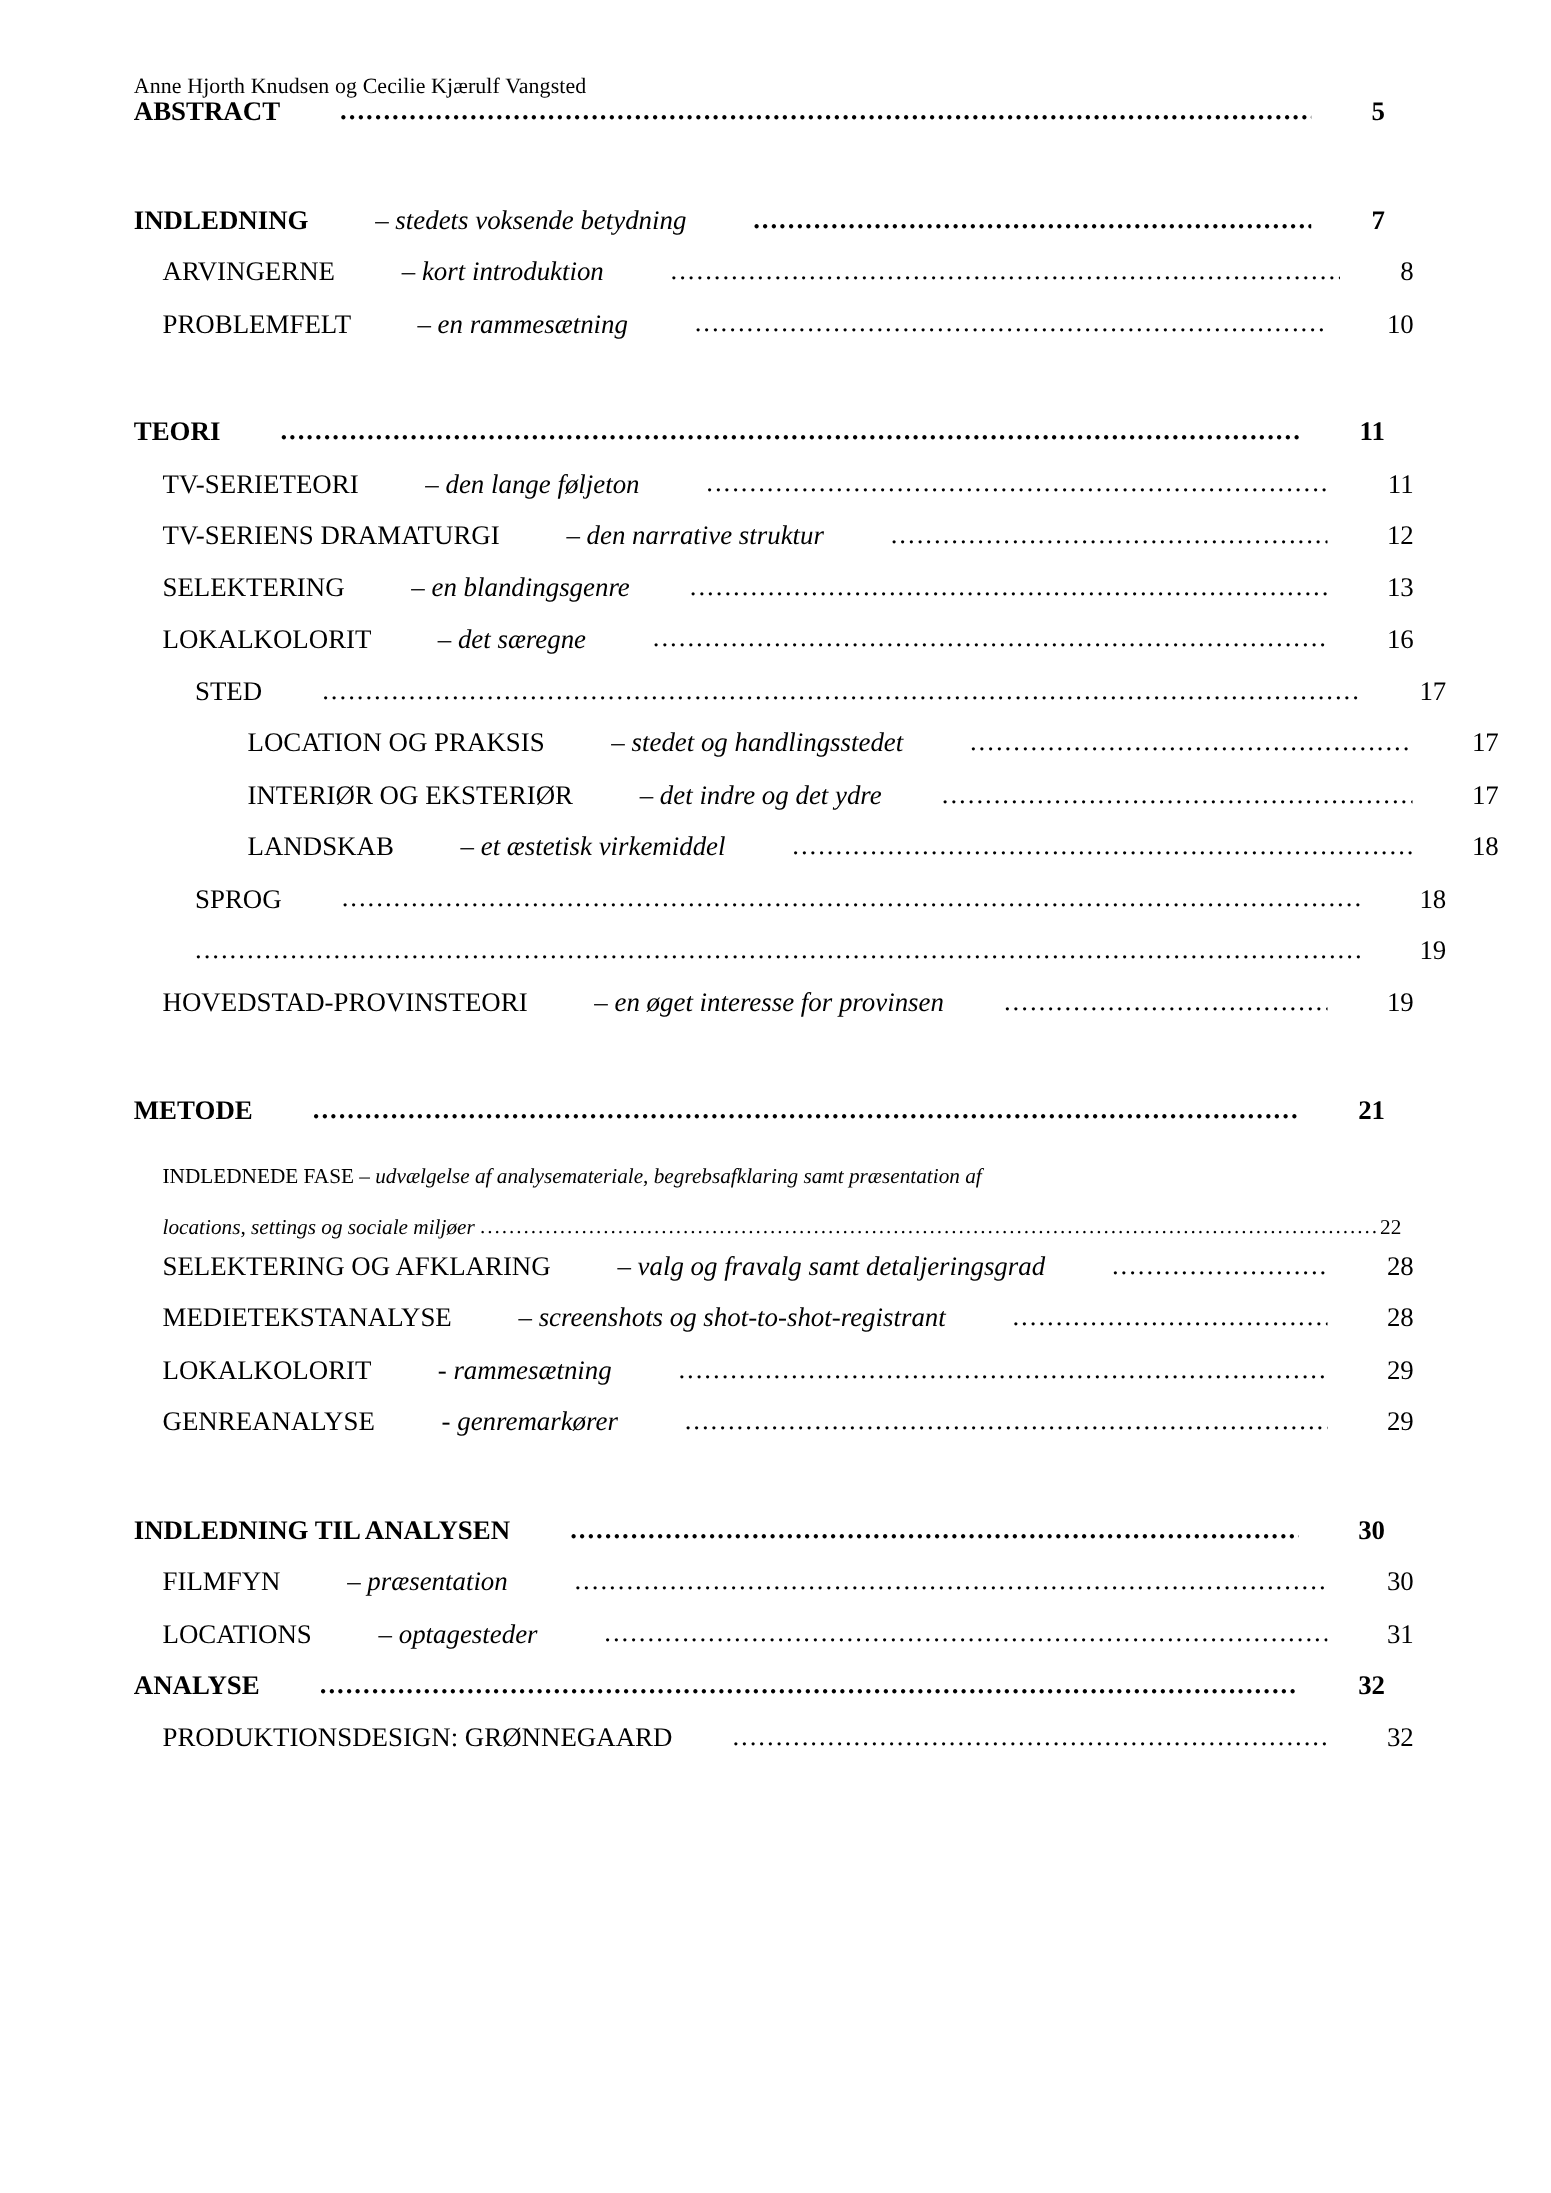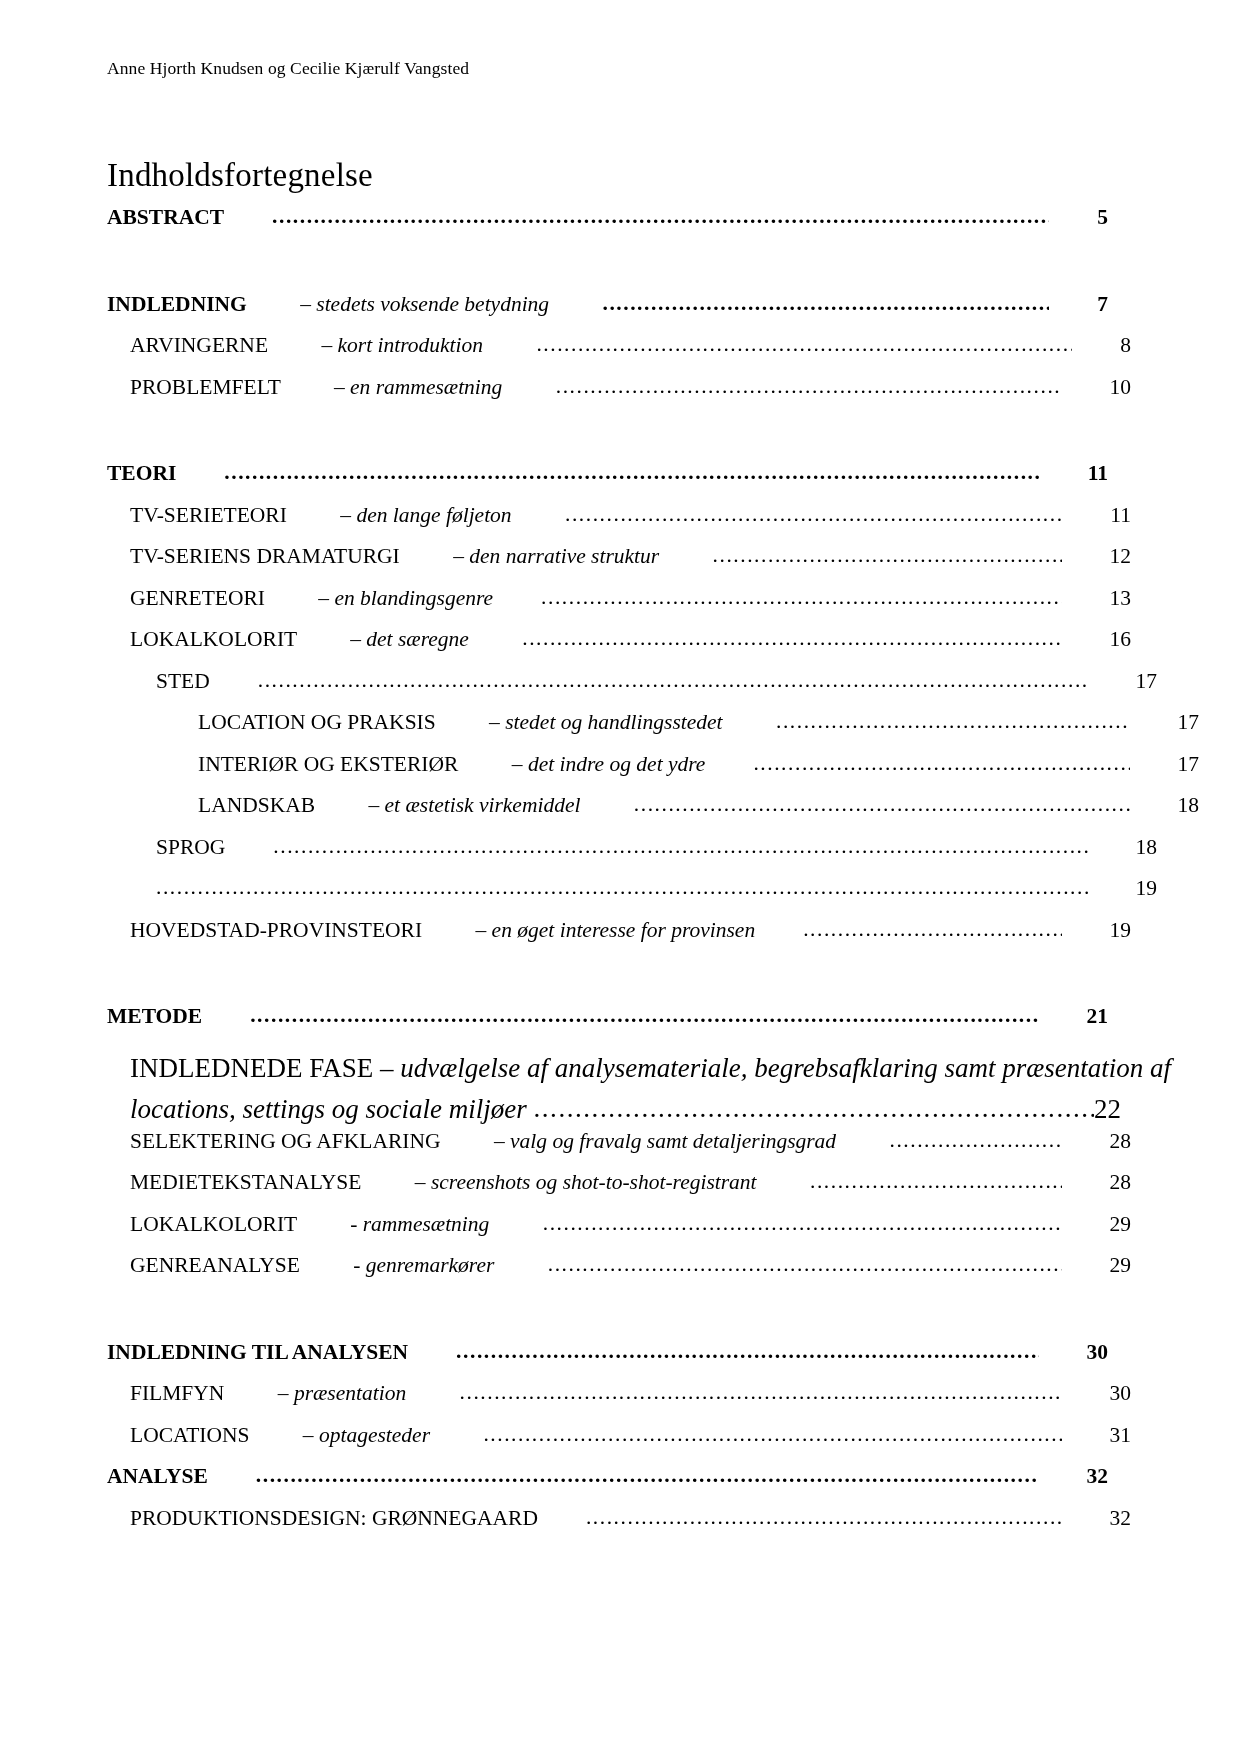--- a/index.html
+++ b/index.html
@@ -94,21 +94,21 @@
   .lvl3 { margin-left: 36px; }
   .lvl4 { margin-left: 78px; }
 
   
   .row { height: 41.5px; display: flex; align-items: flex-start; }
 
   .gap-lg { height: 45px; }
 
   
   .wrap-entry {
-    font-size: 27px;
+    font-size: 17px;
     line-height: 41.5px;
     margin-left: 10px;
     width: calc(100% - 10px);
   }
   .wrap-entry .line1 {
     white-space: nowrap;
   }
   .wrap-entry .line2 {
     display: flex;
     align-items: flex-start;
@@ -128,21 +128,20 @@
   }
   .wrap-entry .pageno { flex: 0 0 auto; white-space: pre; }
 </style>
 </head>
 <body>
 
 <div class="page">
 
   <div class="running-head">Anne Hjorth Knudsen og Cecilie Kjærulf Vangsted</div>
 
-  <h1 class="toc-title">Indholdsfortegnelse</h1>
 
   <div class="toc" id="toc-root">
       <div class="row">
         <div class="toc-entry lvl1">
           <span class="head">ABSTRACT</span>
           <span class="leader">..........................................................................................................................................................................................................................................................................................................................................................................</span>
           <span class="pageno">5</span>
         </div>
       </div>
       <div class="gap-lg"></div>
@@ -189,21 +188,21 @@
       <div class="row">
         <div class="toc-entry lvl2">
           <span class="head">TV-SERIENS DRAMATURGI </span>
           <span class="sub">– den narrative struktur </span>
           <span class="leader">..........................................................................................................................................................................................................................................................................................................................................................................</span>
           <span class="pageno">12</span>
         </div>
       </div>
       <div class="row">
         <div class="toc-entry lvl2">
-          <span class="head">GENRETEORI </span>
+          <span class="head">SELEKTERING </span>
           <span class="sub">– en blandingsgenre</span>
           <span class="leader">..........................................................................................................................................................................................................................................................................................................................................................................</span>
           <span class="pageno">13</span>
         </div>
       </div>
       <div class="row">
         <div class="toc-entry lvl2">
           <span class="head">LOKALKOLORIT </span>
           <span class="sub">– det særegne </span>
           <span class="leader">..........................................................................................................................................................................................................................................................................................................................................................................</span>

